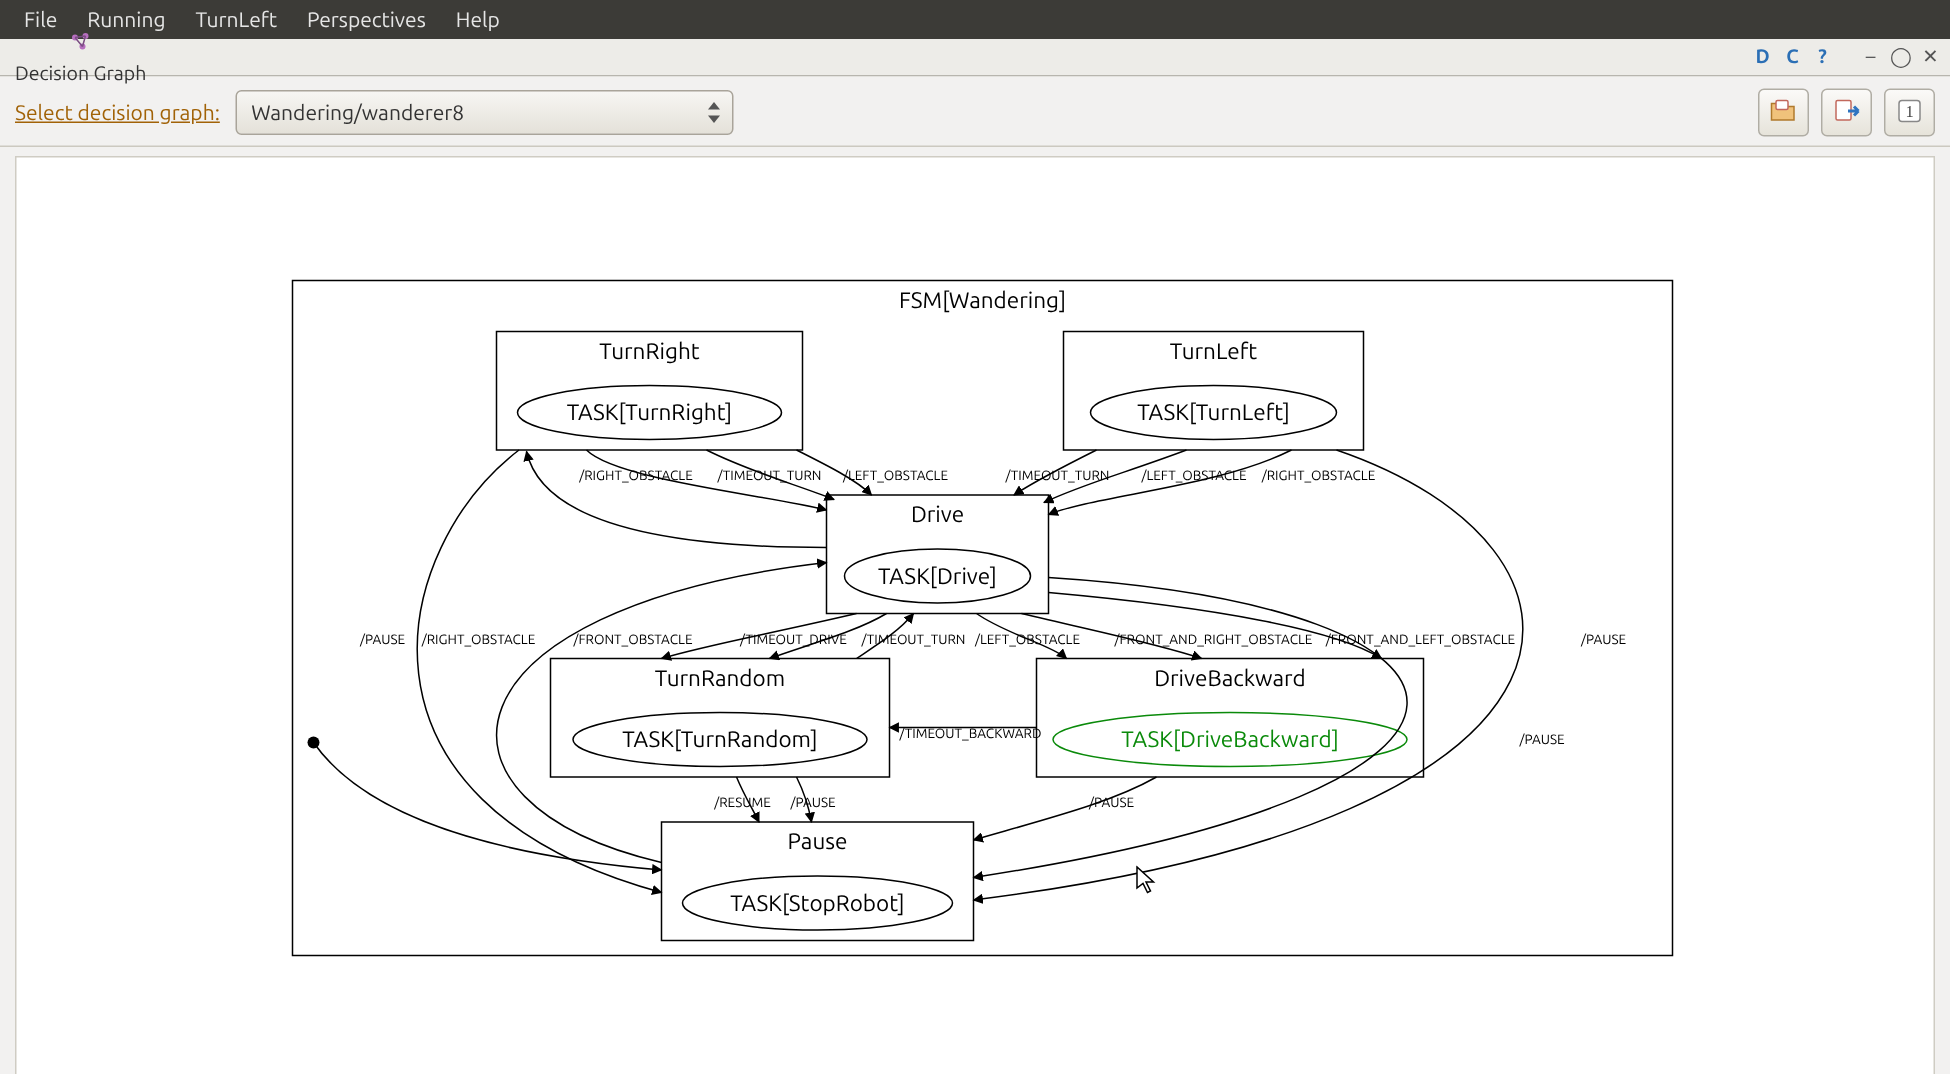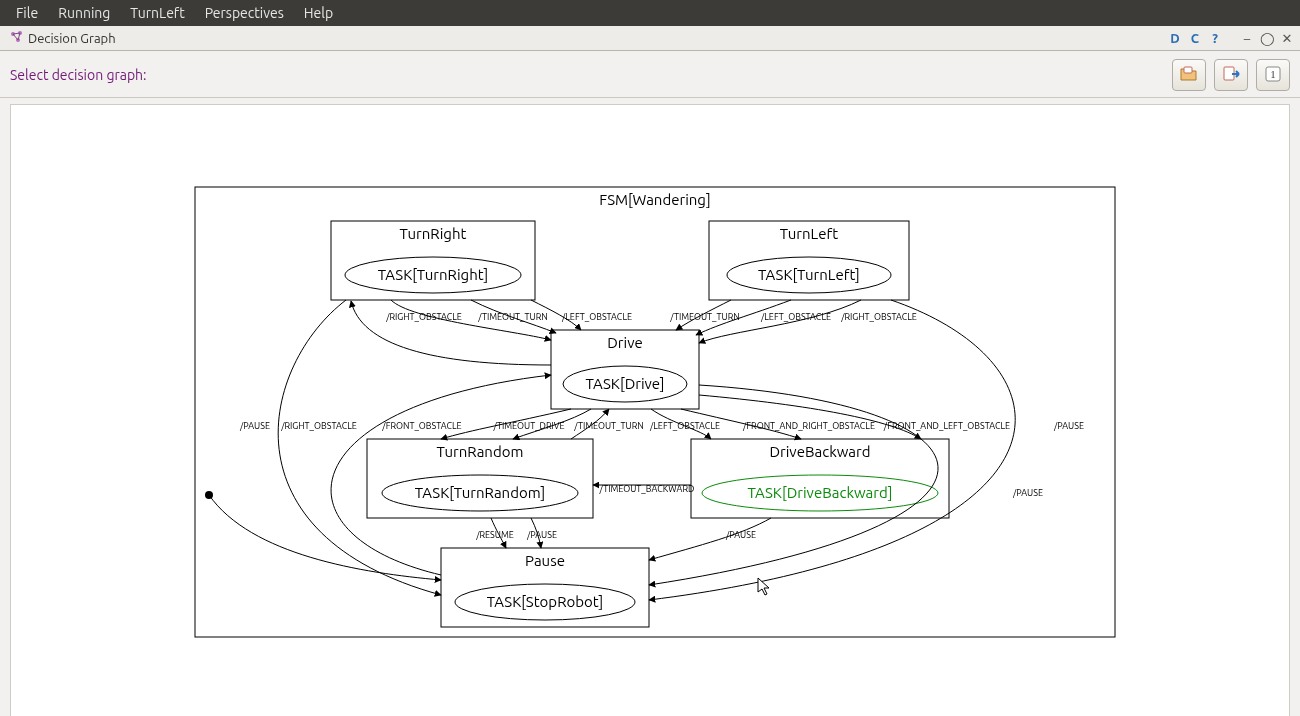--- a/index.html
+++ b/index.html
@@ -36,20 +36,21 @@
     border-bottom: 1px solid #b7b5ae;
     background: #edece8;
   }
   .tabrow .tab {
     display: flex;
     align-items: center;
     gap: 4px;
     padding: 2px 10px;
     font-size: 13px;
     color: #333;
+    flex-direction: column;
   }
   .tab svg { flex: 0 0 auto; }
   .tab-right {
     margin-left: auto;
     display: flex;
     align-items: center;
     gap: 6px;
     padding-right: 6px;
     font-size: 13px;
     color: #555;
@@ -58,21 +59,21 @@
 
   
   .toolrow {
     display: flex;
     align-items: center;
     padding: 8px 10px 6px 10px;
     gap: 10px;
     border-bottom: 1px solid #ccc9c0;
     background: #f2f1f0;
   }
-  .toolrow .label { font-size: 14px; color: #701a75; }
+  .toolrow .label { font-size: 14px; color: #a16207; text-decoration: underline; }
   .combo {
     width: 296px;
     height: 28px;
     border: 1px solid #a9a49a;
     border-radius: 4px;
     background: linear-gradient(#f7f6f3, #e4e1d9);
     display: flex;
     align-items: center;
     padding: 0 24px 0 10px;
     position: relative;
@@ -164,20 +165,23 @@
     <span class="wc" style="color:#2b6fb5;font-weight:bold;">?</span>
     <span style="width:6px;"></span>
     <span class="wc">–</span>
     <span class="wc">◯</span>
     <span class="wc">✕</span>
   </div>
 </div>
 
 <div class="toolrow">
   <span class="label">Select decision graph:</span>
+  <div class="combo">
+    <span>Wandering/wanderer8</span>
+  </div>
   <div class="tool-spacer"></div>
   <div class="tool-buttons">
     <div class="tb" title="Open">
       <span>
         <svg width="20" height="18" viewBox="0 0 20 18">
           <path d="M2 4h5l2 2h8v9H2z" fill="#f0c27b" stroke="#b07a2c"></path>
           <rect x="5" y="2" width="8" height="6" rx="1" fill="#fff" stroke="#c2685c"></rect>
         </svg>
       </span>
     </div>

